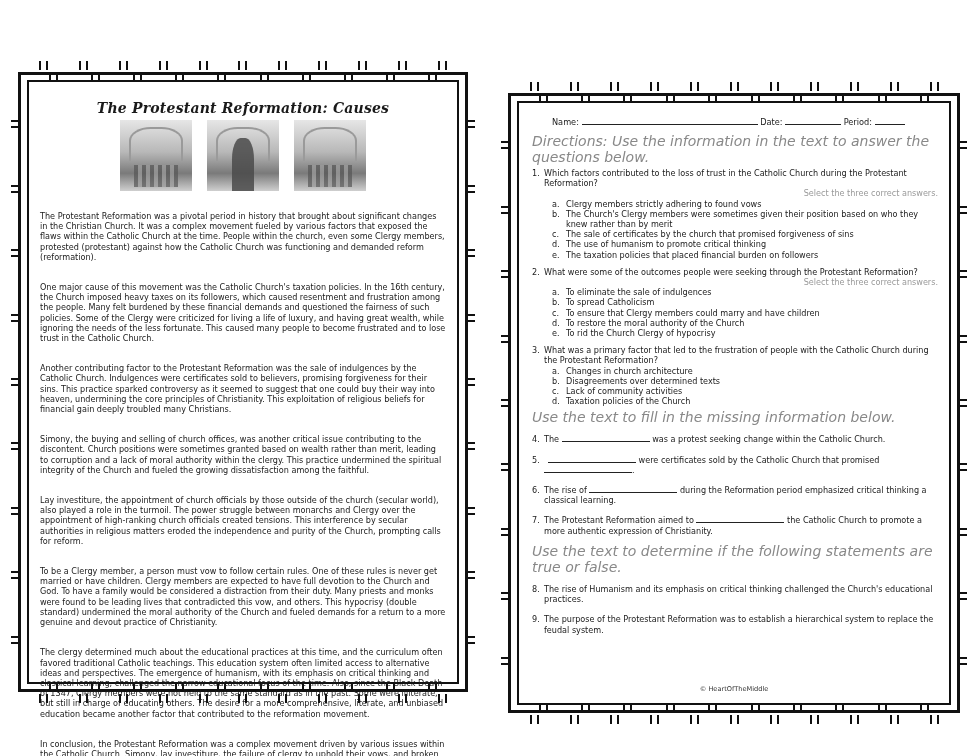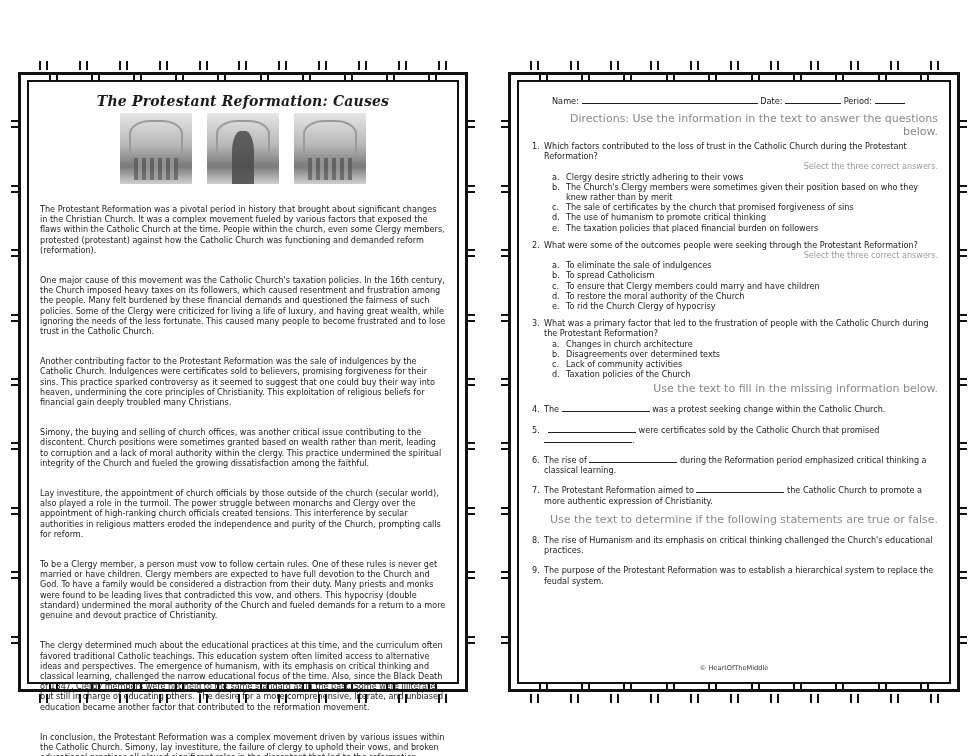--- a/index.html
+++ b/index.html
@@ -1,21 +1,21 @@
 <!DOCTYPE html>
 <html><head>
 <meta charset="utf-8">
 <style>
   * { box-sizing: border-box; margin: 0; padding: 0; }
   html, body { width: 978px; height: 756px; background: #ffffff; overflow: hidden; }
   body { position: relative; font-family: "DejaVu Sans", sans-serif; color: #1a1a1a; }
 
   .page { position: absolute; top: 72px; height: 620px; background: #fff; }
   #page-left { left: 18px; width: 450px; }
-  #page-right { left: 508px; width: 452px; }
+  #page-right { left: 508px; width: 452px; margin-top: 21px; }
 
   
   .frame-outer { position: absolute; inset: 0; border-top: 3px solid #111; border-bottom: 3px solid #111; }
   .frame-outer::before, .frame-outer::after { content: ""; position: absolute; top: -3px; bottom: -3px; width: 3px; background: #111; }
   .frame-outer::before { left: 0; }
   .frame-outer::after { right: 0; }
   .frame-inner { position: absolute; top: 8px; left: 9px; right: 9px; bottom: 8px; border: 2px solid #111; }
   .ticks { position: absolute; display: flex; justify-content: space-around; }
   .ticks.top-out { top: -11px; left: 6px; right: 6px; height: 9px; }
   .ticks.top-in { top: 3px; left: 14px; right: 14px; height: 7px; }
@@ -23,33 +23,33 @@
   .ticks.bot-in { bottom: 3px; left: 14px; right: 14px; height: 7px; }
   .tick { display: inline-block; width: 9px; height: 100%; border-left: 2px solid #111; border-right: 2px solid #111; }
   .vticks { position: absolute; top: 20px; bottom: 20px; width: 7px; display: flex; flex-direction: column; justify-content: space-around; }
   .vticks.left { left: -7px; }
   .vticks.right { right: -7px; }
   .vtick { width: 7px; height: 8px; border-top: 2px solid #111; border-bottom: 2px solid #111; }
 
   .content { position: absolute; top: 18px; left: 22px; right: 22px; bottom: 14px; }
 
   
-  .doc-title { text-align: center; font-family: "DejaVu Serif", serif; font-weight: bold; font-style: italic; font-size: 14px; letter-spacing: 0.2px; margin-top: 3px; }
+  .doc-title { text-align: center; font-family: "DejaVu Serif", serif; font-weight: bold; font-style: italic; font-size: 14px; letter-spacing: 0.2px; margin-top: 10px; }
   .images { display: flex; justify-content: center; gap: 15px; margin: 4px 0 3px; }
   .img { width: 72px; height: 71px; background: linear-gradient(180deg, #e6e6e6 0%, #b8b8b8 45%, #7a7a7a 75%, #cfcfcf 100%); position: relative; overflow: hidden; }
   .img::before { content: ""; position: absolute; left: 12%; right: 12%; top: 10%; height: 45%; border-radius: 40% 40% 0 0; border: 2px solid #9a9a9a; border-bottom: none; }
   .img::after { content: ""; position: absolute; left: 20%; right: 20%; bottom: 6%; height: 30%; background: repeating-linear-gradient(90deg, #555 0 4px, #999 4px 8px); opacity: 0.7; }
   .img.figure::after { left: 35%; right: 35%; bottom: 0; height: 75%; background: #4a4a4a; border-radius: 40% 40% 0 0; opacity: 0.85; }
   .para { font-size: 8.1px; line-height: 10.2px; margin-bottom: 1px; text-align: left; margin-top: 20px; }
   .copyright { text-align: center; font-size: 6.6px; margin-top: 4px; color: #333; }
 
   
   .name-line { font-size: 8.2px; margin: 6px 0 6px 22px; white-space: nowrap; }
   .blank { display: inline-block; border-bottom: 1px solid #222; vertical-align: baseline; height: 8px; }
-  .directions { font-size: 11px; color: #888; margin: 3px 0 2px 2px; text-align: right; }
+  .directions { font-style: italic; font-size: 14px; color: #888; margin: 3px 0 2px 2px; }
   .q { display: flex; font-size: 8.1px; line-height: 10.2px; margin-top: 3px; }
   .q .num { width: 14px; flex-shrink: 0; padding-left: 2px; }
   .q .body { flex: 1; }
   .select-hint { color: #999; font-size: 8.1px; text-align: right; }
   .opts { margin-left: 8px; }
   .opt { display: flex; font-size: 8.1px; line-height: 10.2px; }
   .opt .letter { width: 14px; flex-shrink: 0; }
   .gap { height: 7px; }
   .copyright-r { position: absolute; bottom: 6px; left: 0; right: 0; text-align: center; font-size: 6.6px; color: #333; }
 </style>
@@ -240,21 +240,21 @@
     <div class="directions">Directions: Use the information in the text to answer the questions below.</div>
 
     <div class="q">
       <span class="num">1.</span>
       <div class="body">
         <div>Which factors contributed to the loss of trust in the Catholic Church during the Protestant Reformation?</div>
         <div class="select-hint">Select the three correct answers.</div>
         <div class="opts">
           <div class="opt">
               <span class="letter">a.</span>
-              <span>Clergy desire strictly adhering to their vows</span>
+              <span>Clergy members strictly adhering to found vows</span>
             </div>
           <div class="opt">
               <span class="letter">b.</span>
               <span>The Church's Clergy members were sometimes given their position based on who they knew rather than by merit</span>
             </div>
           <div class="opt">
               <span class="letter">c.</span>
               <span>The sale of certificates by the church that promised forgiveness of sins</span>
             </div>
           <div class="opt">

